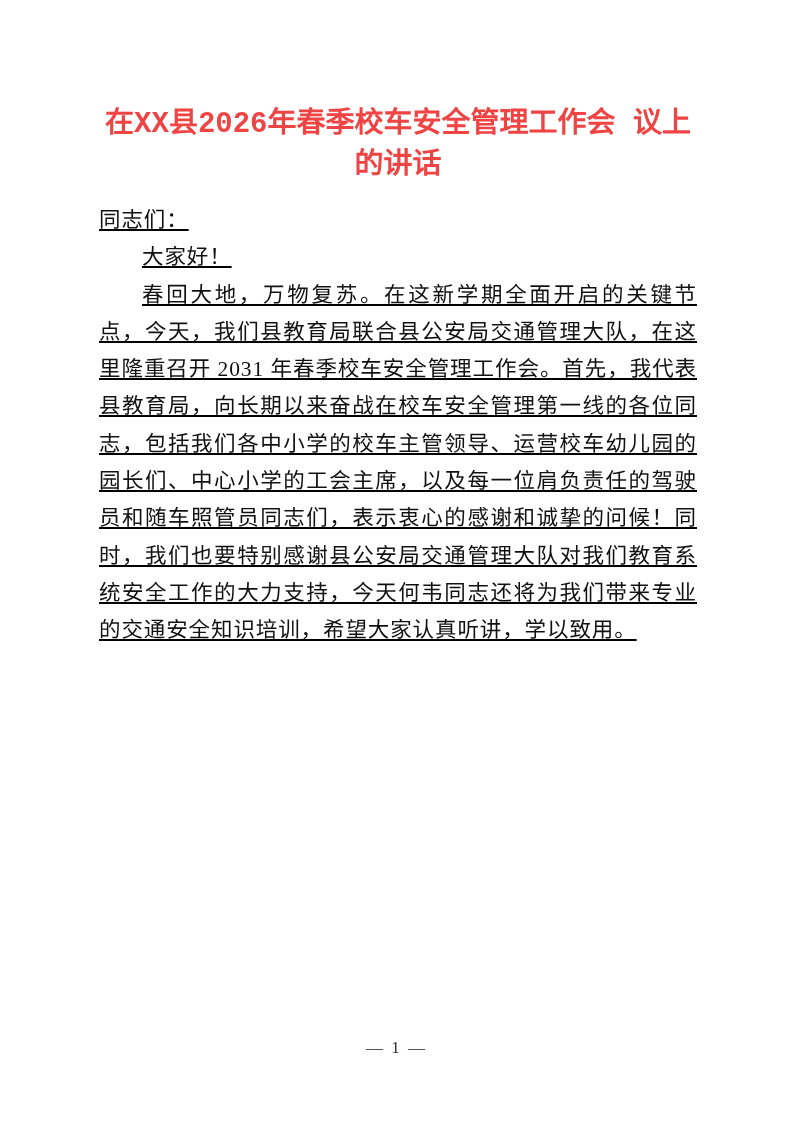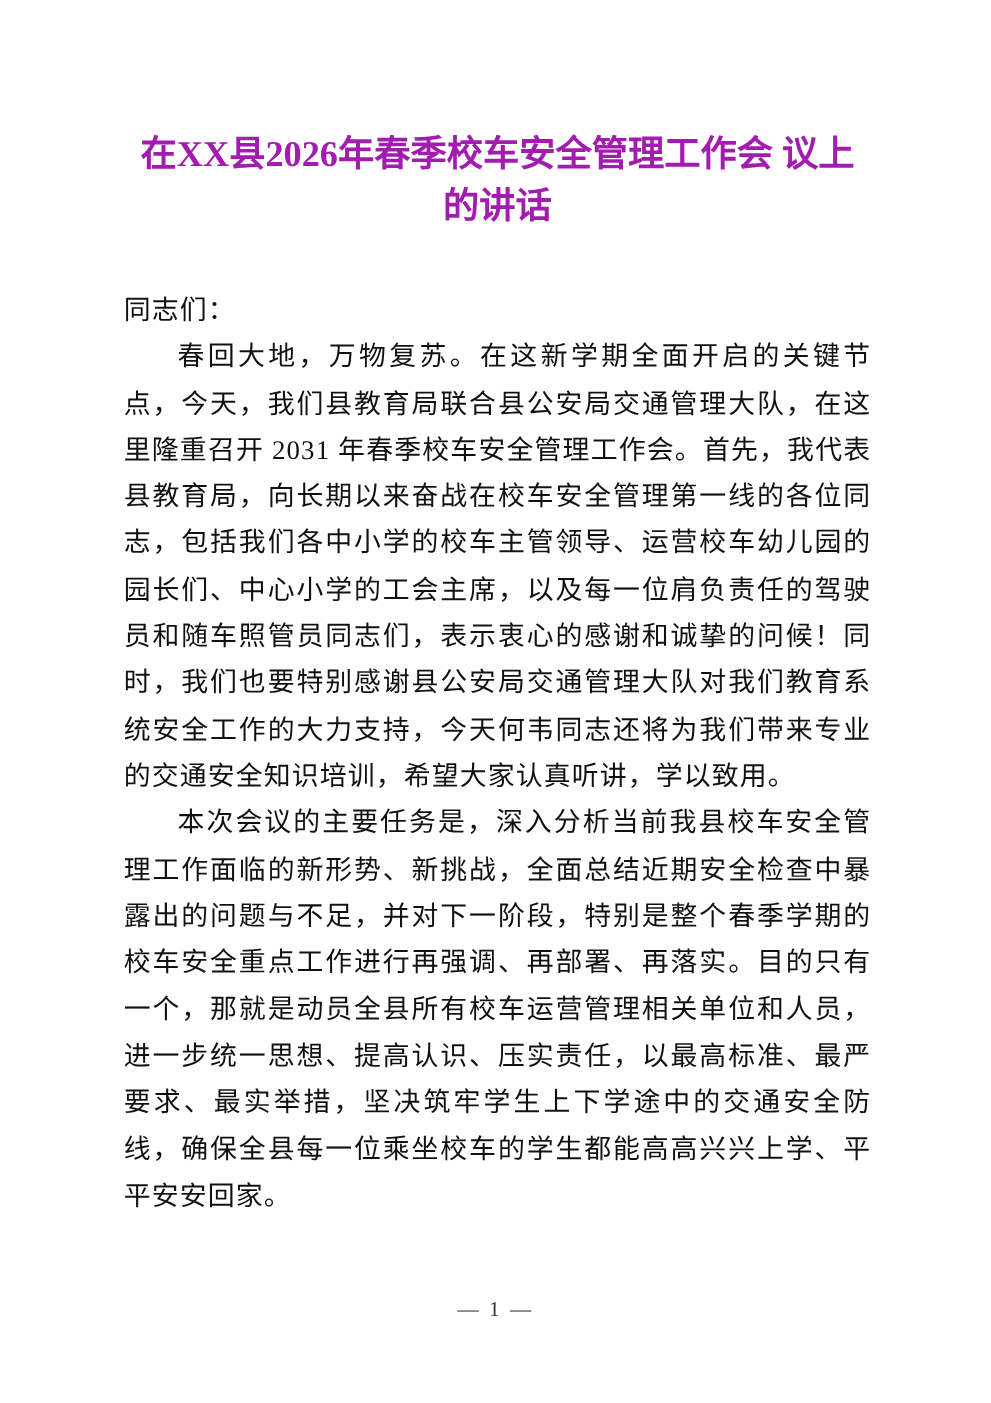--- a/index.html
+++ b/index.html
@@ -27,32 +27,33 @@
     position: absolute;
     left: 99px;
     top: 0;
     width: 598px;
   }
 
   
   .doc-title {
     margin: 0;
     padding-top: 104px;
-    font-family: Liberation Serif, serif;
+    font-family: Liberation Mono, monospace;
     font-weight: bold;
     font-size: 29px;
     line-height: 41px;
     text-align: center;
     letter-spacing: 0px;
-    color: #a21caf;
+    color: #ef4444;
   }
 
   
   .body-block {
-    margin-top: 44px;
+    margin-top: 16px;
+    text-decoration: underline;
   }
 
   p.para {
     margin: 0;
     font-family: "Liberation Serif", "DejaVu Serif", serif;
     font-size: 21.5px;
     line-height: 37.3px;
     text-align: justify;
     text-justify: inter-ideograph;
     letter-spacing: 0.9px;
@@ -96,24 +97,24 @@
 
     <h1 class="doc-title">
       <span>在XX县2026年春季校车安全管理工作会</span>
       <span>议上的讲话</span>
     </h1>
 
     <div class="body-block">
 
       <p class="para salutation">同志们：</p>
 
+      <p class="para indent">大家好！</p>
 
       <p class="para indent">春回大地，万物复苏。在这新学期全面开启的关键节点，今天，我们县教育局联合县公安局交通管理大队，在这里隆重召开 2031 年春季校车安全管理工作会。首先，我代表县教育局，向长期以来奋战在校车安全管理第一线的各位同志，包括我们各中小学的校车主管领导、运营校车幼儿园的园长们、中心小学的工会主席，以及每一位肩负责任的驾驶员和随车照管员同志们，表示衷心的感谢和诚挚的问候！同时，我们也要特别感谢县公安局交通管理大队对我们教育系统安全工作的大力支持，今天何韦同志还将为我们带来专业的交通安全知识培训，希望大家认真听讲，学以致用。</p>
 
-      <p class="para indent">本次会议的主要任务是，深入分析当前我县校车安全管理工作面临的新形势、新挑战，全面总结近期安全检查中暴露出的问题与不足，并对下一阶段，特别是整个春季学期的校车安全重点工作进行再强调、再部署、再落实。目的只有一个，那就是动员全县所有校车运营管理相关单位和人员，进一步统一思想、提高认识、压实责任，以最高标准、最严要求、最实举措，坚决筑牢学生上下学途中的交通安全防线，确保全县每一位乘坐校车的学生都能高高兴兴上学、平平安安回家。</p>
 
 
     </div>
   </div>
 
   <div class="page-footer">
     <span>— 1 —</span>
   </div>
 
 </div>

